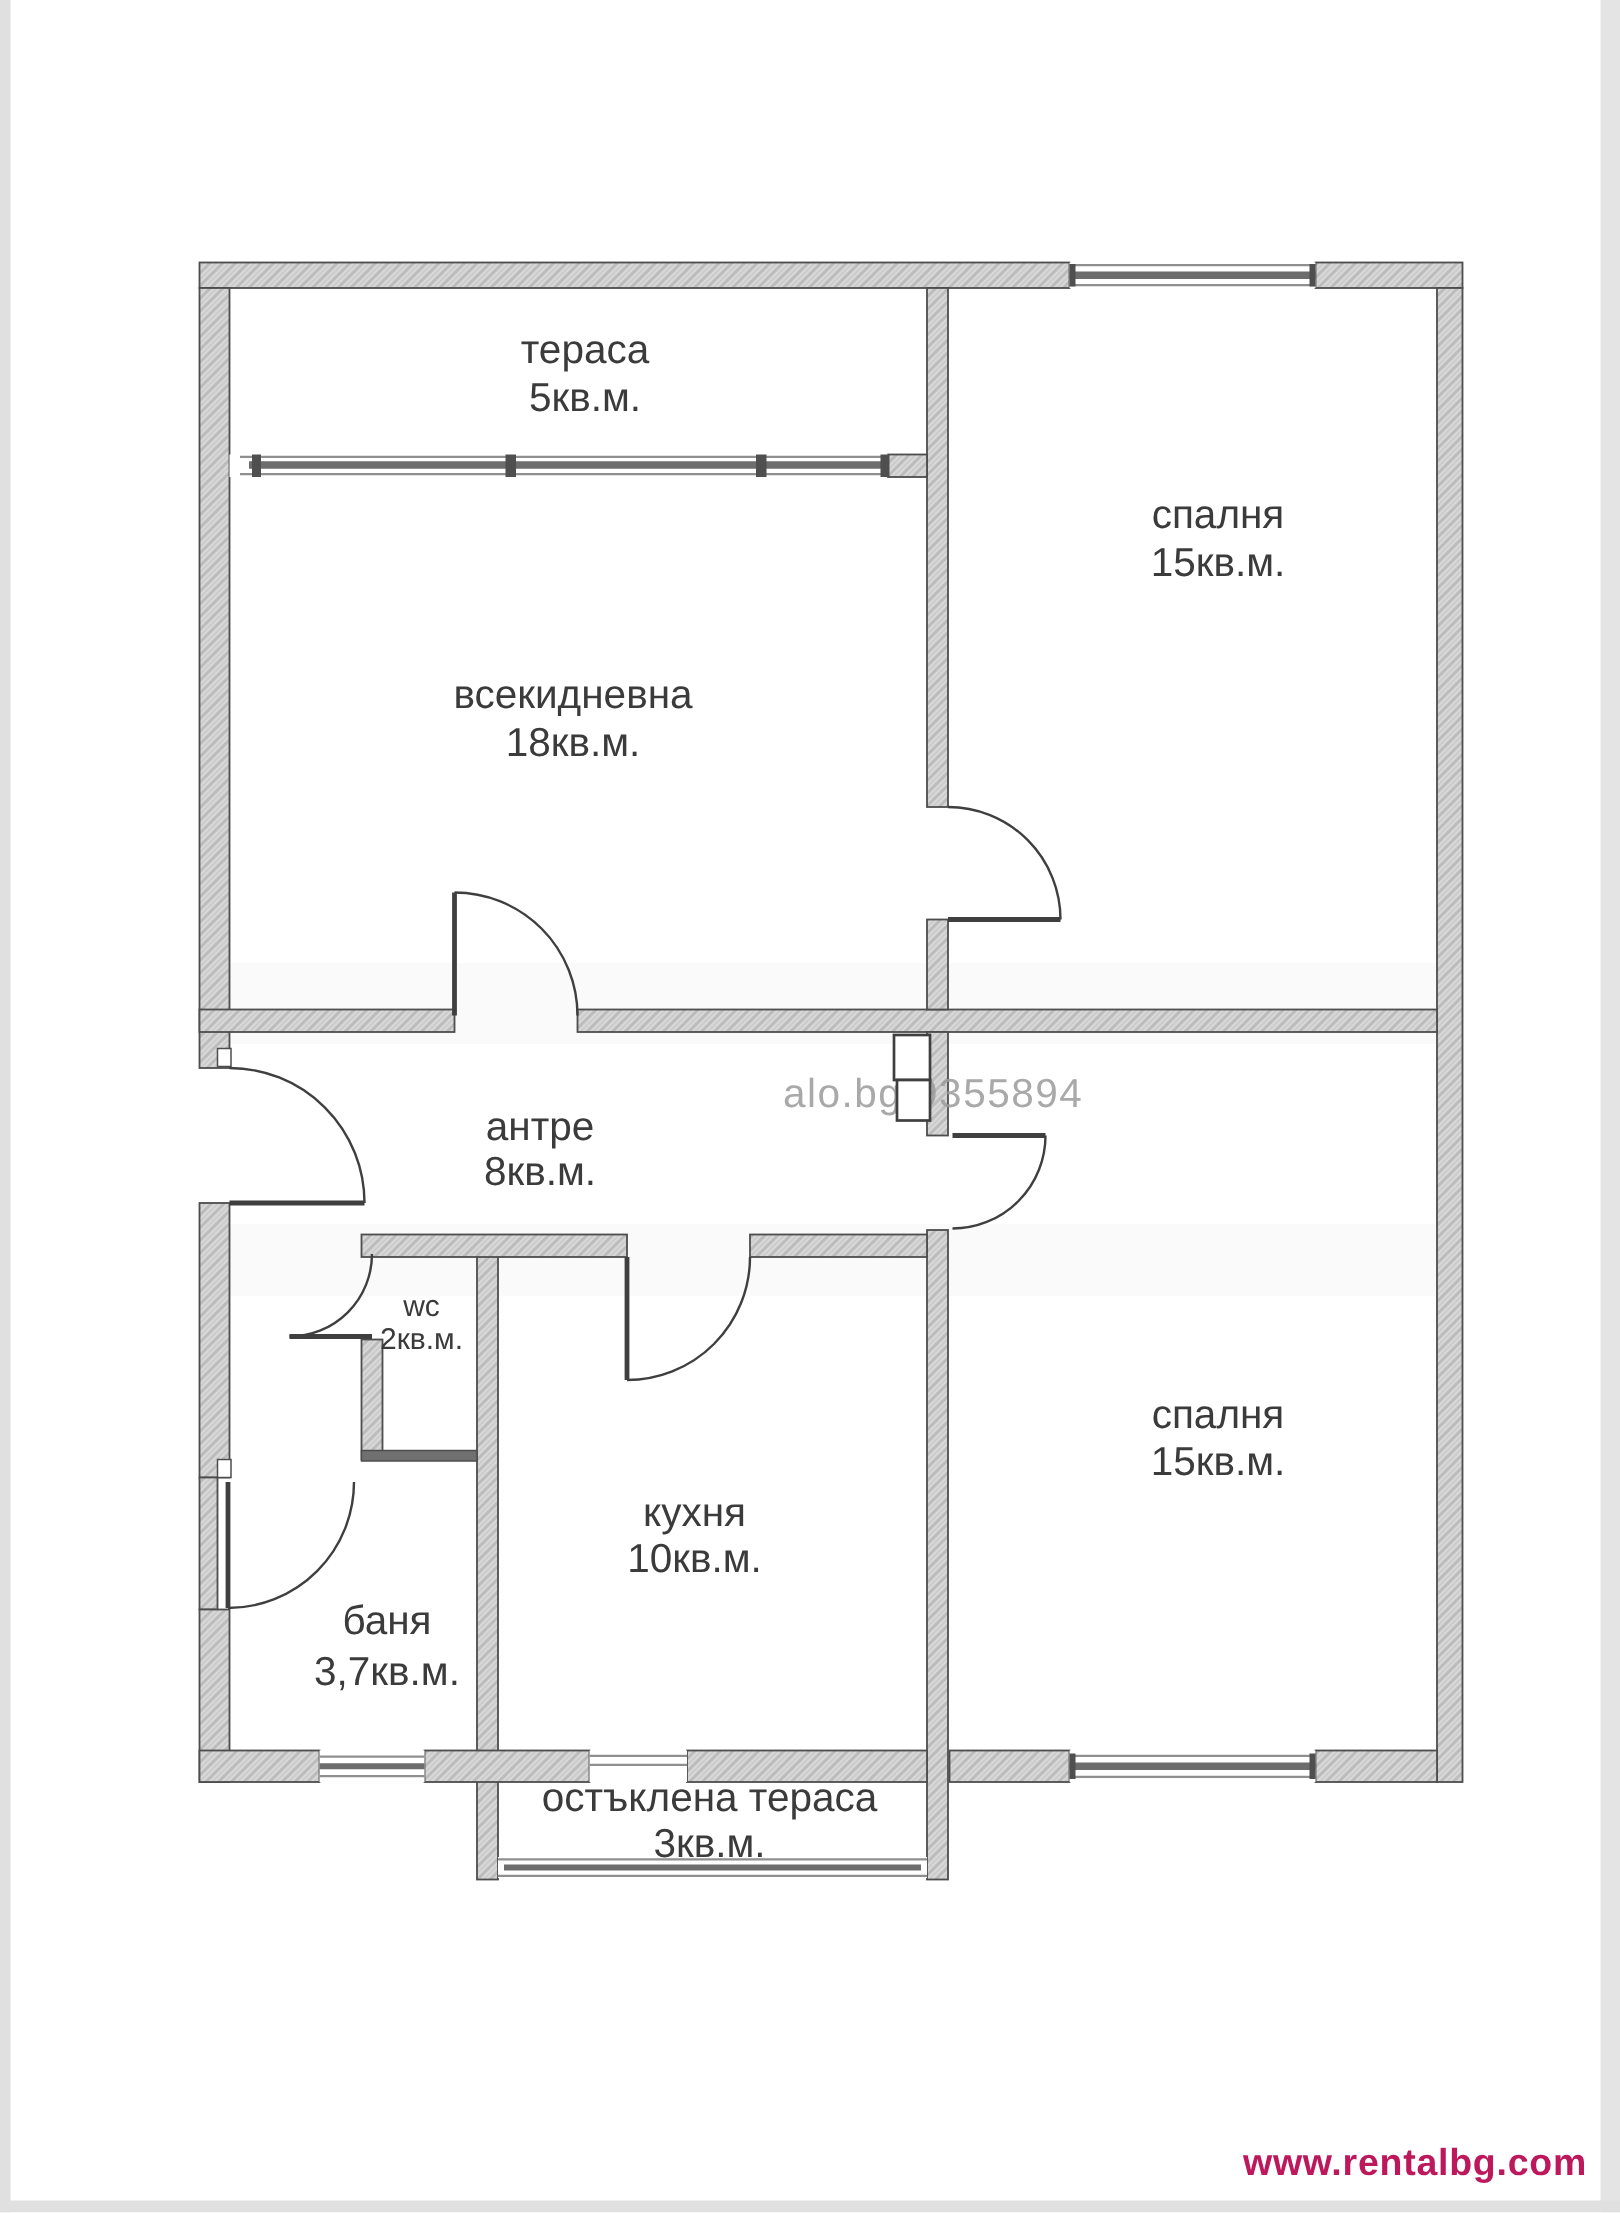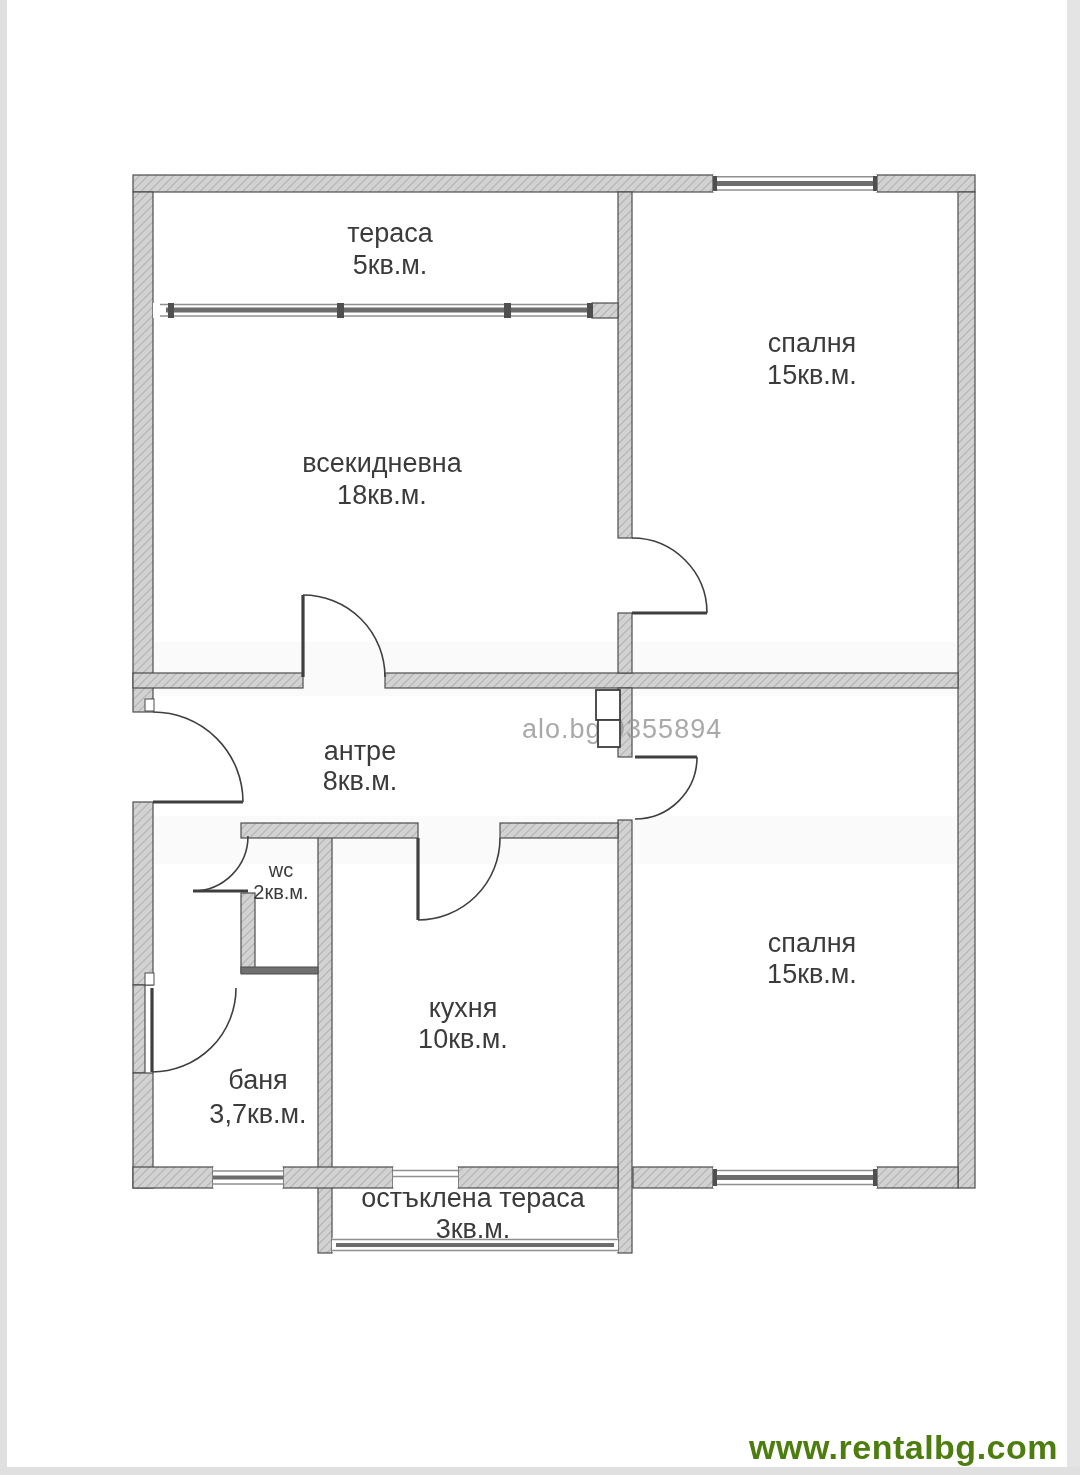--- a/index.html
+++ b/index.html
@@ -12,22 +12,22 @@
   }
   #stage { position: absolute; top:0; left:0; width:1080px; height:1475px; }
   #plan-svg { position: absolute; top:0; left:0; }
   .edge-strip { position: absolute; background: #e0e0e0; }
   #edge-left { left:0; top:0; width:7px; height:1475px; }
   #edge-right { left:1067px; top:0; width:13px; height:1475px; background:#e4e4e4; }
   #edge-bottom { left:0; top:1467px; width:1080px; height:8px; background:#e0e0e0; }
   #footer-url {
     position: absolute;
     top: 1428px; right: 22px;
-    font-size: 34px; font-weight: bold;
-    color: #4d7c0f;
+    font-size: 25px; font-weight: bold;
+    color: #be185d;
     letter-spacing: 0.5px;
   }
   
   .wall { fill: url(#hatch); stroke: #4d4d4d; stroke-width: 1.2; }
   .wall-solid { fill: #707070; stroke: #4d4d4d; stroke-width: 1; }
   .win-bg { fill: #ffffff; stroke: none; }
   .win-thin { stroke: #8f8f8f; stroke-width: 1.5; fill: none; }
   .win-band { stroke: #6d6d6d; stroke-width: 5; fill: none; }
   .win-band4 { stroke: #6d6d6d; stroke-width: 4; fill: none; }
   .win-tick { fill: #4f4f4f; }

